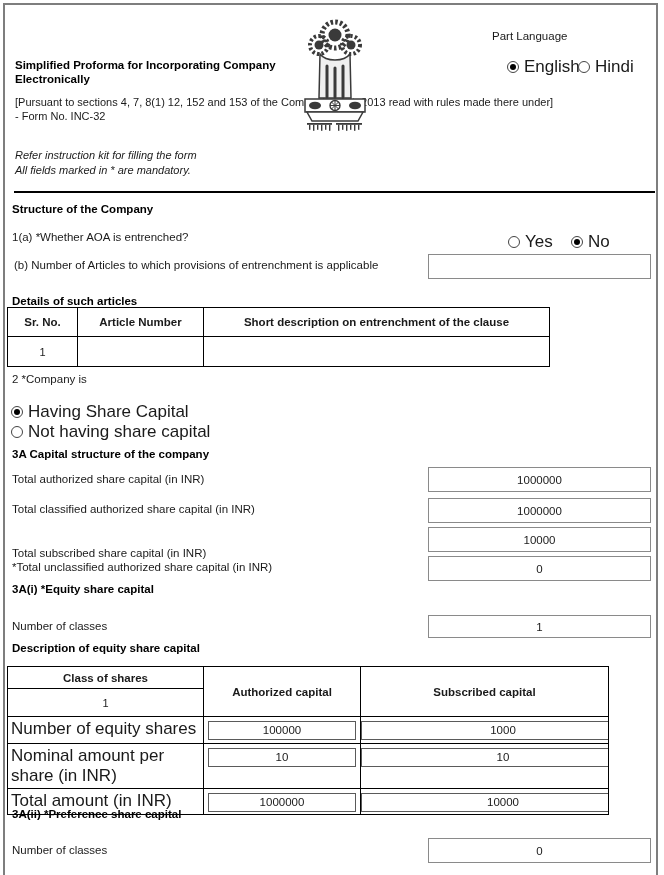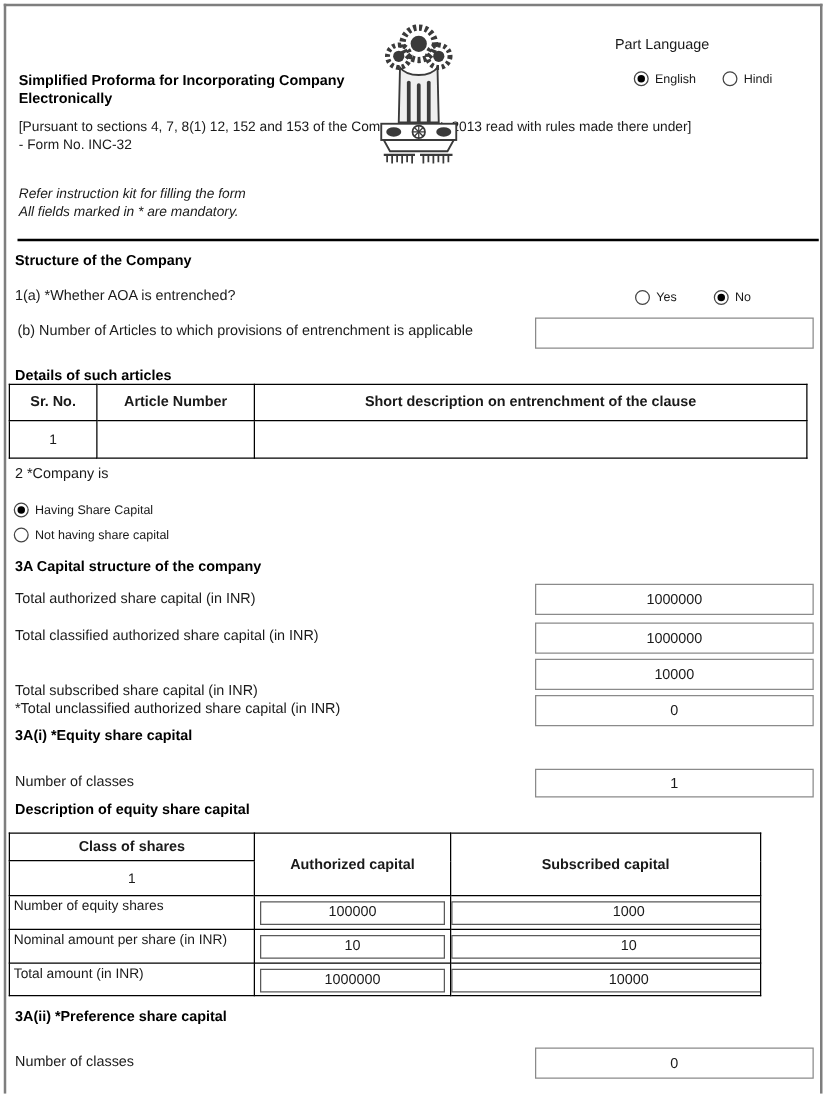--- a/index.html
+++ b/index.html
@@ -7,28 +7,28 @@
   .page{position:absolute;inset:0;background:#fff;}
   .frame{position:absolute;left:3px;top:3px;width:655px;height:872px;border:2px solid #7e7e7e;border-bottom:none;box-sizing:border-box;pointer-events:none;}
   .h{position:absolute;font-size:11.5px;font-weight:bold;color:#000;white-space:nowrap;}
   .title{font-size:17px;}
   .wrap{white-space:normal;}
   .lbl{position:absolute;font-size:11.5px;white-space:nowrap;}
   .small{font-size:11px;}
   .note{position:absolute;font-size:11px;font-style:italic;white-space:nowrap;}
   .sep{position:absolute;height:2px;background:#000;}
   .fld{position:absolute;left:428px;width:223px;height:25px;box-sizing:border-box;border:1px solid #8a8a8a;background:#fff;text-align:center;font-size:11.5px;font-family:inherit;color:#1a1a1a;padding:0;border-radius:0;}
-  .ropt{position:absolute;display:flex;align-items:center;gap:5px;font-size:10px;white-space:nowrap;}
+  .ropt{position:absolute;display:flex;align-items:center;gap:5px;font-size:17px;white-space:nowrap;}
   .radio{width:12px;height:12px;box-sizing:border-box;border:1px solid #444;border-radius:50%;background:#fff;position:relative;flex:none;}
   .radio.checked::after{content:"";position:absolute;left:2px;top:2px;width:6px;height:6px;border-radius:50%;background:#000;}
   .tbl{position:absolute;border-collapse:collapse;table-layout:fixed;background:#fff;}
   .tbl td{border:1.5px solid #000;font-size:11.5px;padding:0;overflow:hidden;}
   .tbl .th{font-weight:bold;text-align:center;vertical-align:middle;}
   .tbl .tc{text-align:center;vertical-align:middle;font-size:11px;}
-  .eq .labelcell{vertical-align:top;padding:2px 3px;font-size:11px;}
+  .eq .labelcell{vertical-align:top;padding:2px 3px;font-size:17px;}
   .eq .boxcell{vertical-align:top;}
   .cellbox{box-sizing:border-box;border:1.5px solid #5a5a5a;height:19px;margin:4px auto 0;text-align:center;font-size:11.5px;line-height:16px;background:#fff;}
   .w2{width:148px;}
   .w3{width:284px;}
   .emblem{position:absolute;left:292px;top:12px;width:86px;height:122px;}
 </style>
 </head>
 <body>
 
 <div class="page">
@@ -112,21 +112,21 @@
   </div>
   <div class="ropt" style="left:571px;top:232px;">
     <span class="radio checked"></span>
     <span>No</span>
   </div>
 
   <div class="lbl" style="left:14px;top:259px;">(b) Number of Articles to which provisions of  entrenchment is applicable</div>
   <input class="fld" style="top: 254px;" value="">
 
   <div class="h" style="left:12px;top:295px;">Details of such articles</div>
-  <table class="tbl" style="left:7px;top:307px;width:639px;">
+  <table class="tbl" style="left:7px;top:307px;width:543px;">
     <colgroup>
         <col style="width:70px;">
         <col style="width:126px;">
         <col>
       </colgroup>
     <tbody>
         <tr style="height:29px;">
       <td class="th">Sr. No.</td>
       <td class="th">Article Number</td>
       <td class="th">Short description on entrenchment of the clause</td>

